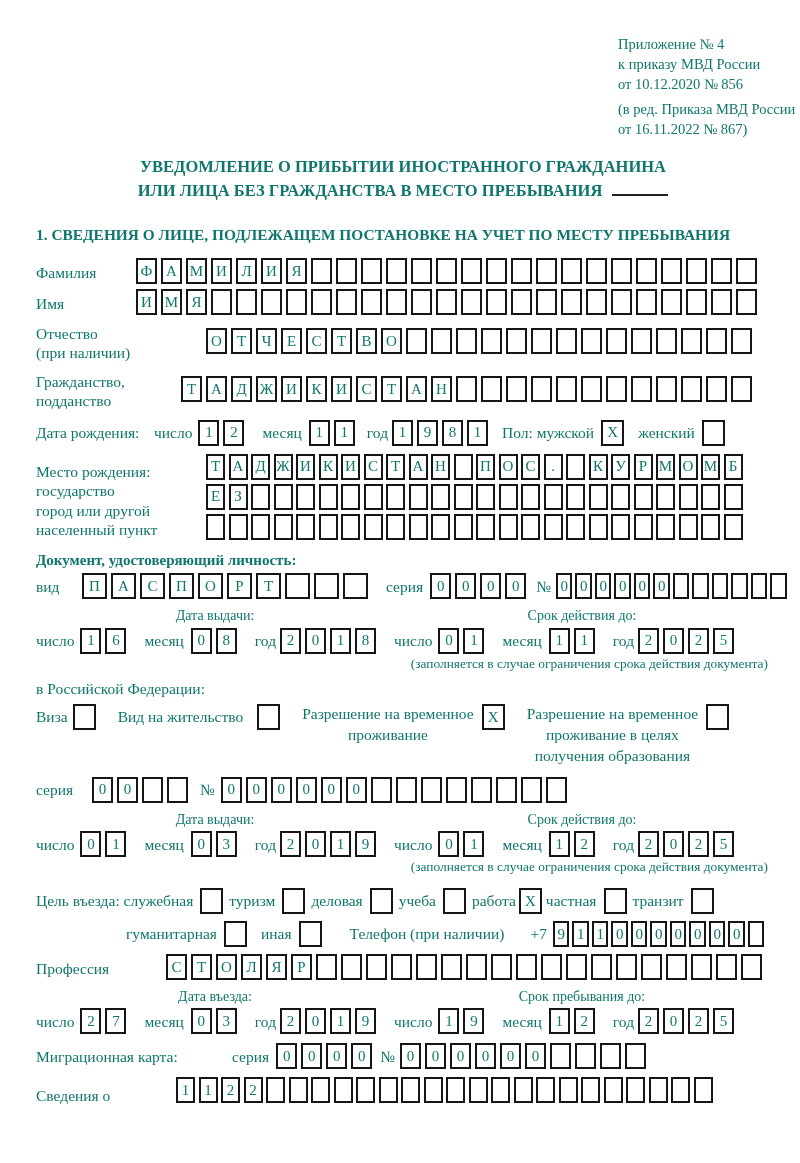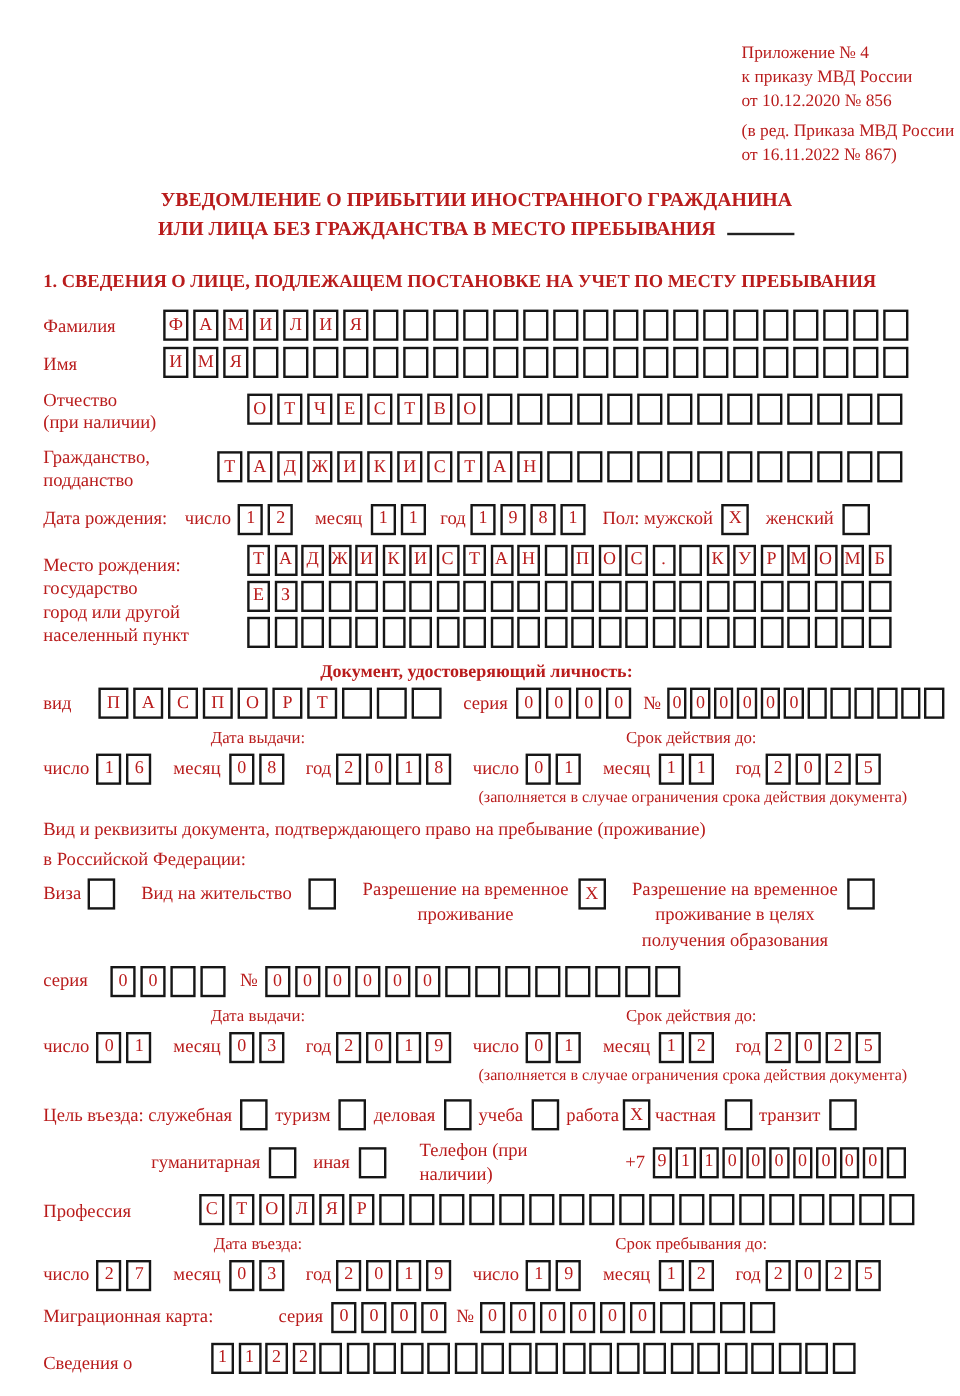--- a/index.html
+++ b/index.html
@@ -1,22 +1,22 @@
 <!DOCTYPE html>
 <html><head>
 <meta charset="utf-8">
 <style>
   * { margin:0; padding:0; box-sizing:border-box; }
   html,body { background:#ffffff; }
   body { width:800px; }
   .page {
     width:800px; height:1163px; overflow:hidden;
-    padding:34px 42px 16px 36px;
+    padding:34px 30px 16px 36px;
     font-family:"Liberation Serif","DejaVu Serif",serif;
-    color:#b91c1c; font-size:15.5px; line-height:1.25;
+    color:#0f766e; font-size:15.5px; line-height:1.25;
   }
   .hdr { width:210px; margin-left:582px; font-size:14.5px; line-height:1.38; }
   .hdr .gap { margin-top:5px; }
   .forma { text-align:right; font-weight:bold; font-size:16px; margin:20px 4px 0 0; letter-spacing:0.5px; }
   .title { text-align:center; font-weight:bold; font-size:16.5px; margin-top:16px; line-height:1.45; }
   .uline { display:inline-block; width:56px; border-bottom:2px solid #222; margin-left:10px; vertical-align:baseline; }
   .sect { font-weight:bold; font-size:15.4px; margin-top:22px; }
 
   .frow { display:flex; align-items:center; margin-top:5px; }
   .vmid { align-items:center; }
@@ -34,21 +34,21 @@
   .mid .cell { width:19px; margin-right:3.5px; }
   .sm .cell { width:16.5px; margin-right:3px; }
   .cb {
     width:23px; height:26px; border:2px solid #161616; flex:none;
     display:inline-flex; align-items:center; justify-content:center; font-size:15px;
   }
   .stackcol { display:flex; flex-direction:column; }
   .stackcol .cellrow { margin-bottom:4px; }
   .inl { margin:0 7px 0 14px; padding-top:4px; flex:none; }
   .inl0 { margin:0 6px 0 0; padding-top:4px; flex:none; }
-  .dochead { text-align:center; font-weight:bold; font-size:15px; margin-top:7px; }
+  .dochead { font-weight:bold; font-size:15px; margin-top:7px; }
   .dateblock { display:flex; margin-top:8px; }
   .datecol-l { width:358px; flex:none; }
   .datecol-r { flex:1; }
   .datehead { text-align:center; font-size:14px; margin-bottom:3px; }
   .datenums { display:flex; align-items:center; }
   .note { font-size:13.4px; text-align:right; margin-top:2px; padding-right:2px; }
   .plain { margin-top:9px; }
   .center { text-align:center; line-height:1.35; }
   .visarow { display:flex; align-items:flex-start; margin-top:6px; }
   .visarow .cb { margin-left:8px; }
@@ -397,21 +397,20 @@
             <span class="cell">2</span>
             <span class="cell">0</span>
             <span class="cell">2</span>
             <span class="cell">5</span>
           </div>
       </div>
       <div class="note">(заполняется в случае ограничения срока действия документа)</div>
     </div>
   </div>
 
-  <div class="plain">Вид и реквизиты документа, подтверждающего право на пребывание (проживание)</div>
   <div class="plain" style="margin-top:6px">в Российской Федерации:</div>
 
   <div class="visarow">
     <span style="padding-top:3px">Виза</span>
     <span class="cb" style="margin-left:5px"></span>
     <span class="vgap" style="padding-top:3px">Вид на жительство</span>
     <span class="cb" style="margin-left:14px"></span>
     <span class="center vgap">
       <span>Разрешение на временное</span><br>
       <span>проживание</span>

